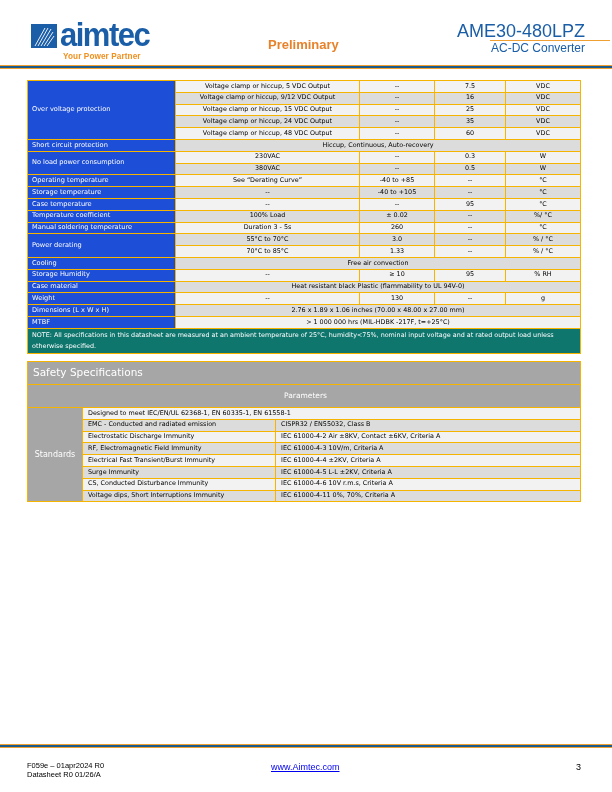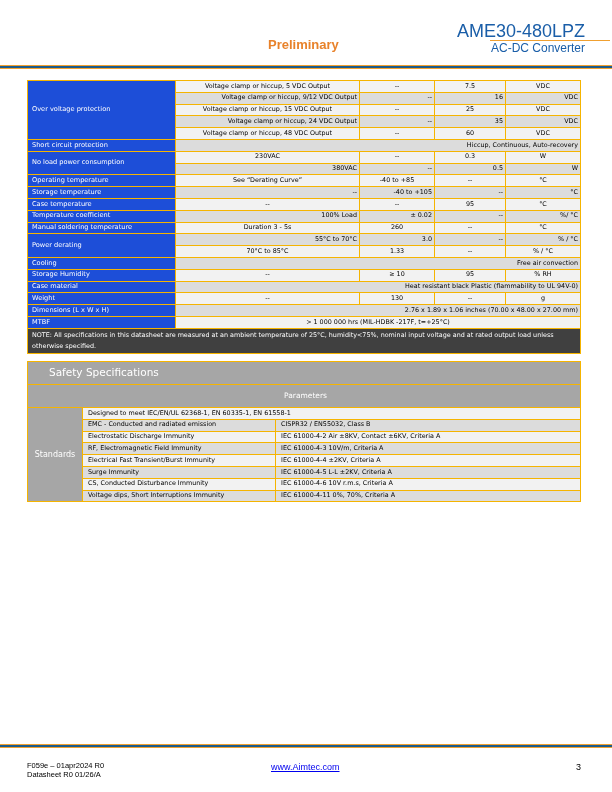--- a/index.html
+++ b/index.html
@@ -18,41 +18,51 @@
   .subtitle { position: absolute; right: 27px; top: 41px; font-family: "Liberation Sans", sans-serif; font-size: 12px; color: #1a5ea8; margin-left: 12px; }
 
   .rule { position: absolute; left: 0; width: 612px; height: 4px; }
   .rule .l1 { height: 1px; background: #f0a030; }
   .rule .l2 { height: 2px; background: #1b5c8c; }
   .rule .l3 { height: 1px; background: #f0a030; }
 
   table { border-collapse: collapse; table-layout: fixed; font-family: "DejaVu Sans", sans-serif; }
   td { border: 1px solid #f5b400; font-size: 6.4px; line-height: 9.6px; height: 11.8px; color: #000; text-align: center; white-space: nowrap; overflow: hidden; padding: 0 2px; }
   td.label { background: #1d4ed8; color: #ffffff; text-align: left; padding-left: 4px; font-size: 6.6px; }
-  tr.alt td.v { background: #dcdcdc; text-align: right; }
+  tr.alt td.v { background: #dcdcdc; }
   td.v { background: #f2f2f2; }
-  td.note { background: #404040; color: #fff; text-align: left; white-space: normal; line-height: 11px; padding: 1px 4px; height: 24px; font-size: 6.4px; }
+  td.note { background: #0f766e; color: #fff; text-align: left; white-space: normal; line-height: 11px; padding: 1px 4px; height: 24px; font-size: 6.4px; }
 
   #spec-table { position: absolute; left: 27px; top: 80px; width: 553px; }
 
   #safety-table { position: absolute; left: 27px; top: 361px; width: 553px; }
-  #safety-table td.title { background: #a6a6a6; color: #fff; text-align: left; font-size: 10.5px; height: 23px; padding-left: 21px; }
+  #safety-table td.title { background: #a6a6a6; color: #fff; text-align: left; font-size: 10.5px; height: 23px; padding-left: 5px; }
   #safety-table td.params { background: #a6a6a6; color: #fff; text-align: center; font-size: 7.5px; height: 23px; padding-left: 5px; }
   #safety-table td.std-label { background: #a6a6a6; color: #fff; font-size: 8px; text-align: center; margin-left: 32px; }
   #safety-table td.sv { text-align: left; padding-left: 5px; }
 
   .footer { position: absolute; left: 0; top: 748px; width: 612px; }
   .foot-left { position: absolute; left: 27px; top: 14px; font-family: "Liberation Sans", sans-serif; font-size: 7.5px; line-height: 8.5px; color: #000; }
   .foot-link { position: absolute; left: 271px; top: 14px; font-family: "Liberation Sans", sans-serif; font-size: 9px; color: #0000ee; text-decoration: underline; }
   .foot-page { position: absolute; left: 576px; top: 14px; font-family: "Liberation Sans", sans-serif; font-size: 9px; color: #000; }
 </style>
 </head>
 <body>
 
 <div class="header">
+  <div class="logo">
+    <div class="logo-mark">
+      <svg width="26" height="24" viewBox="0 0 26 24">
+        <rect width="26" height="24" fill="#1a5ea8"></rect>
+        <path d="M4 22 L14 4 M7 22 L17 4 M10 22 L20 5 M13 22 L22 8 M16 22 L23 12" stroke="#ffffff" stroke-width="0.9" fill="none"></path>
+      </svg>
+    </div>
+    <div class="logo-word">aimtec</div>
+    <div class="logo-tag">Your Power Partner</div>
+  </div>
   <div class="preliminary">Preliminary</div>
   <div class="model">AME30-480LPZ</div>
   <div class="model-underline"></div>
   <div class="subtitle">AC-DC Converter</div>
 </div>
 
 <div class="rule" style="top:65px;">
   <div class="l1"></div>
     <div class="l2"></div>
     <div class="l3"></div>

